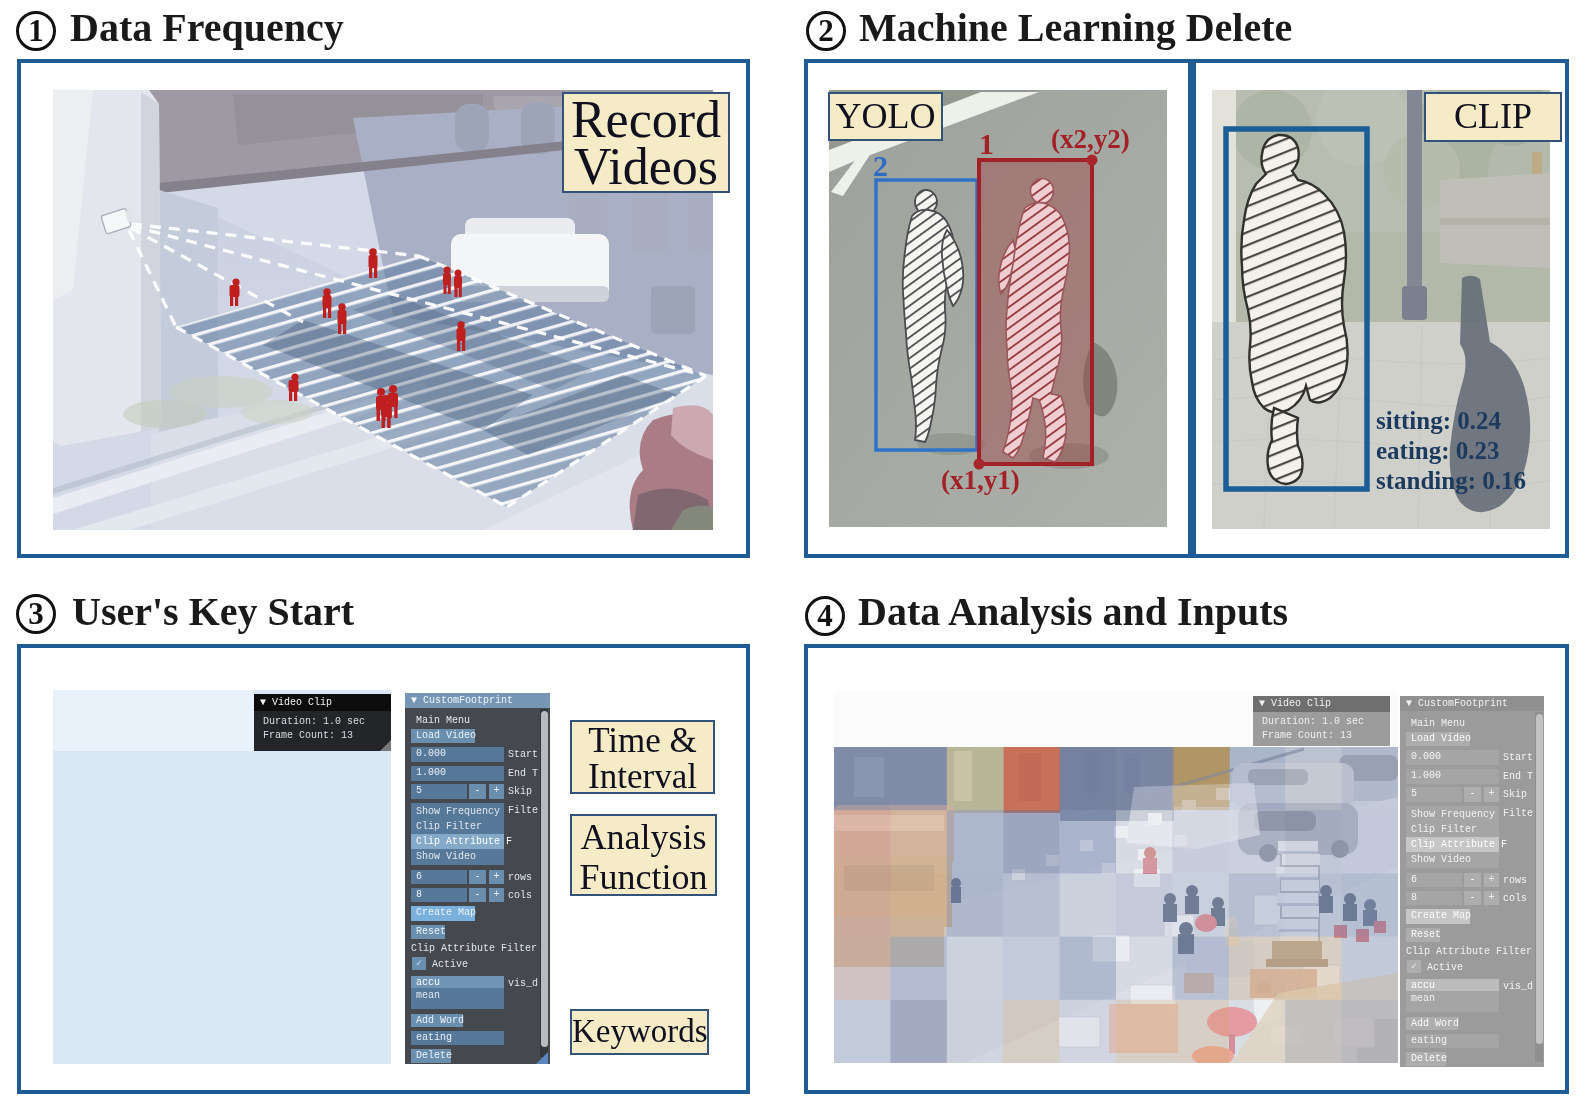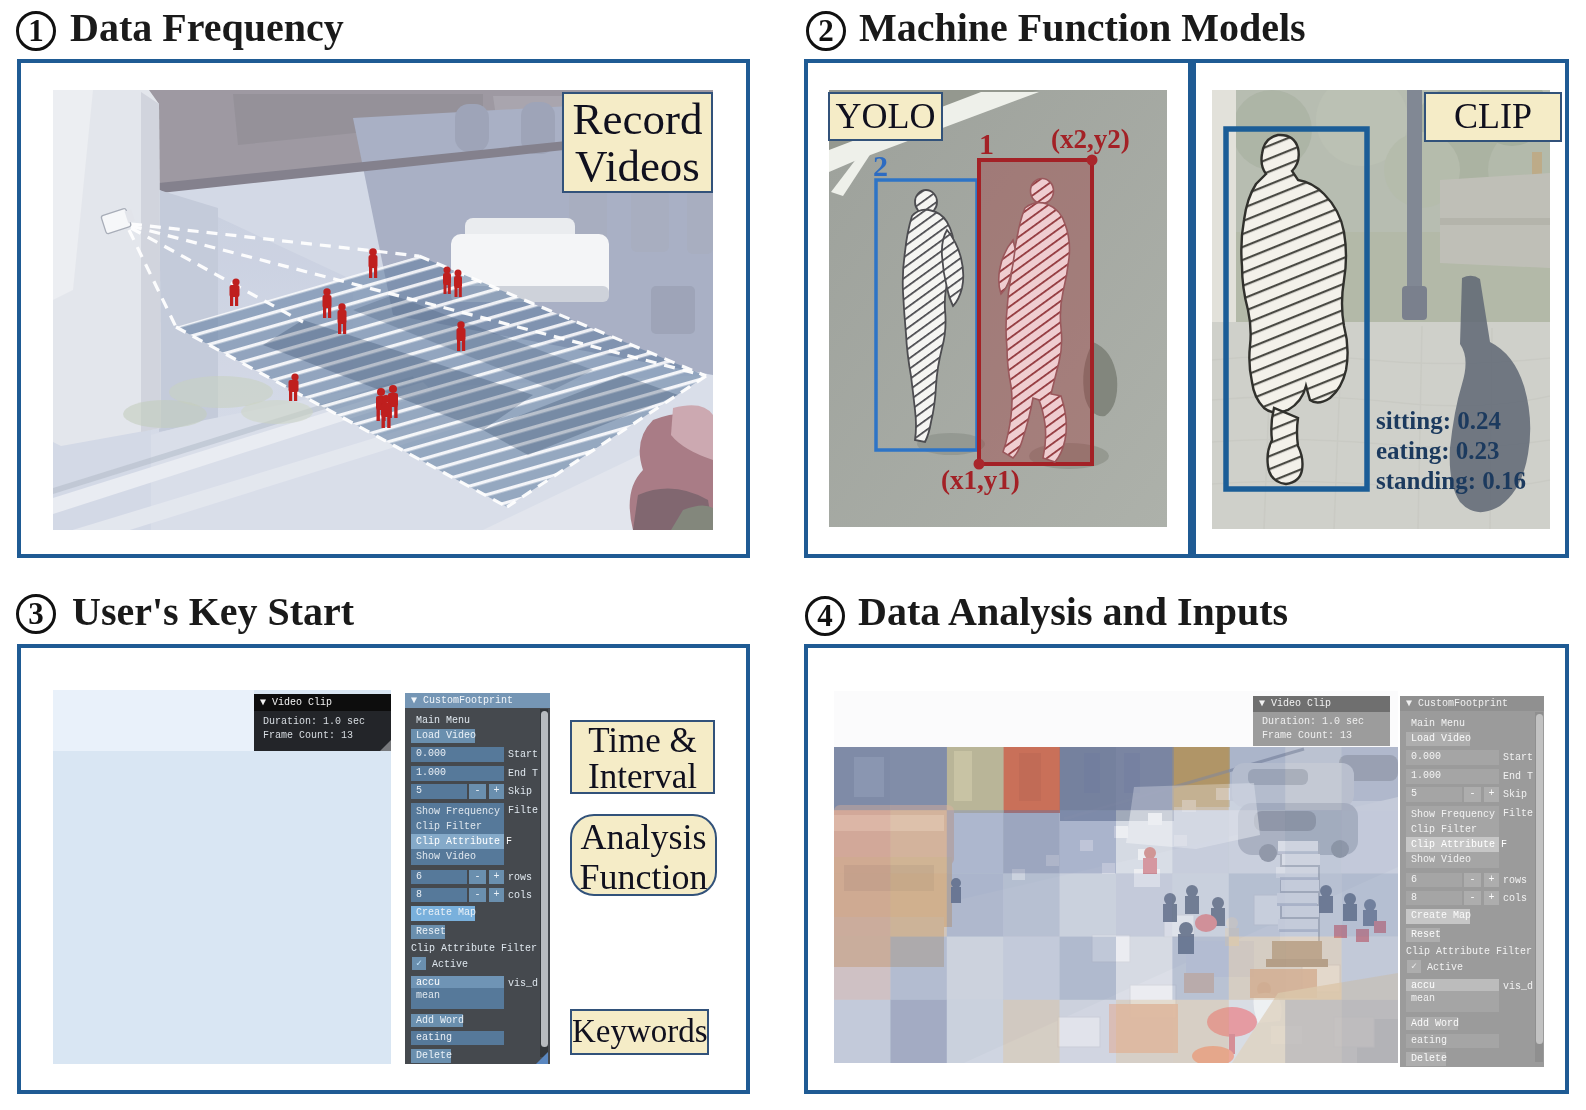--- a/index.html
+++ b/index.html
@@ -14,21 +14,21 @@
         font-size:31px;text-align:center;line-height:34px;}
   .tan{position:absolute;background:#f5ecc7;border:2.5px solid #32527a;box-sizing:border-box;
        color:#10101e;font-family:"Liberation Serif",serif;text-align:center;}
 </style>
 </head>
 <body>
 
   <div class="circ" style="left:16px;top:11px;">1</div>
   <div class="title" style="left:70px;top:8px;">Data Frequency</div>
   <div class="circ" style="left:806px;top:11px;">2</div>
-  <div class="title" style="left:859px;top:8px;">Machine Function Models</div>
+  <div class="title" style="left:859px;top:8px;">Machine Learning Delete</div>
   <div class="circ" style="left:16px;top:594px;">3</div>
   <div class="title" style="left:72px;top:592px;">User's Key Start</div>
   <div class="circ" style="left:805px;top:596px;">4</div>
   <div class="title" style="left:858px;top:592px;">Data Analysis and Inputs</div>
 
   <div class="panel" style="left:17px;top:59px;width:733px;height:499px;"></div>
   <div class="panel" style="left:804px;top:59px;width:388px;height:499px;"></div>
   <div class="panel" style="left:1192px;top:59px;width:377px;height:499px;"></div>
   <div class="panel" style="left:17px;top:644px;width:733px;height:450px;"></div>
   <div class="panel" style="left:804px;top:644px;width:765px;height:450px;"></div>
@@ -173,21 +173,21 @@
         <rect x="1.2" y="2" width="3.4" height="12"></rect>
       </g>
       <g transform="translate(333,324)">
         <circle cx="0" cy="-15" r="4"></circle>
         <rect x="-5" y="-11" width="10" height="14" rx="2"></rect>
         <rect x="-4.5" y="2" width="3.4" height="12"></rect>
         <rect x="1.2" y="2" width="3.4" height="12"></rect>
       </g>
     </g>
   </svg>
-  <div class="tan" style="left:562px;top:92px;width:151px;height:101px;font-size:45px;line-height:47px;padding-top:2px;">Record<br>Videos</div>
+  <div class="tan" style="left:562px;top:92px;width:168px;height:101px;font-size:52px;line-height:47px;padding-top:2px;">Record<br>Videos</div>
 
   <svg class="abs" style="left:829px;top:90px;" width="338" height="437" viewBox="0 0 338 437">
     <defs>
       <pattern id="hatchW" width="8.5" height="8.5" patternUnits="userSpaceOnUse" patternTransform="rotate(-36)">
         <rect width="8.5" height="8.5" fill="#f5f5f2"></rect>
         <rect width="8.5" height="1.7" fill="#45454a"></rect>
       </pattern>
       <pattern id="hatchP" width="8.5" height="8.5" patternUnits="userSpaceOnUse" patternTransform="rotate(-36)">
         <rect width="8.5" height="8.5" fill="#efcdd0"></rect>
         <rect width="8.5" height="1.8" fill="#93393e"></rect>
@@ -342,21 +342,21 @@
     <div class="t" style="left:11px;top:296px;">mean</div>
     <div class="b" style="left:6px;top:321px;width:52px;height:13px;">Add Word</div>
     <div class="i" style="left:6px;top:338px;width:93px;height:14px;">eating</div>
     <div class="b" style="left:6px;top:356px;width:40px;height:14px;">Delete</div>
     <div class="sb" style="left:135px;top:16px;width:8px;height:348px;"></div>
     <div class="sbt" style="left:135.5px;top:18px;width:7px;height:336px;"></div>
     <div style="position:absolute;right:2px;bottom:0;width:0;height:0;border-left:12px solid transparent;border-bottom:12px solid #5a87c0;"></div>
   </div>
 
   <div class="tan" style="left:570px;top:720px;width:145px;height:74px;font-size:35px;line-height:36px;padding-top:1px;">Time &amp;<br>Interval</div>
-  <div class="tan" style="left:570px;top:814px;width:147px;height:82px;font-size:36px;line-height:40px;padding-top:1px;border-radius:24px;">Analysis<br>Function</div>
+  <div class="tan" style="left:570px;top:814px;width:147px;height:82px;font-size:36px;line-height:40px;padding-top:1px;">Analysis<br>Function</div>
   <div class="tan" style="left:570px;top:1009px;width:139px;height:46px;font-size:33px;line-height:41px;">Keywords</div>
 
   <svg class="abs" style="left:834px;top:691px;" width="564" height="372" viewBox="0 0 564 372">
     <rect width="564" height="372" fill="#fbfbfc"></rect>
 
     <rect x="0" y="56" width="564" height="316" fill="#c0c7d5"></rect>
 
     <rect x="0" y="56" width="170" height="66" fill="#76829f"></rect>
     <rect x="113" y="56" width="57" height="66" fill="#aaa58a"></rect>
     <rect x="170" y="56" width="56" height="66" fill="#bc5036"></rect>

